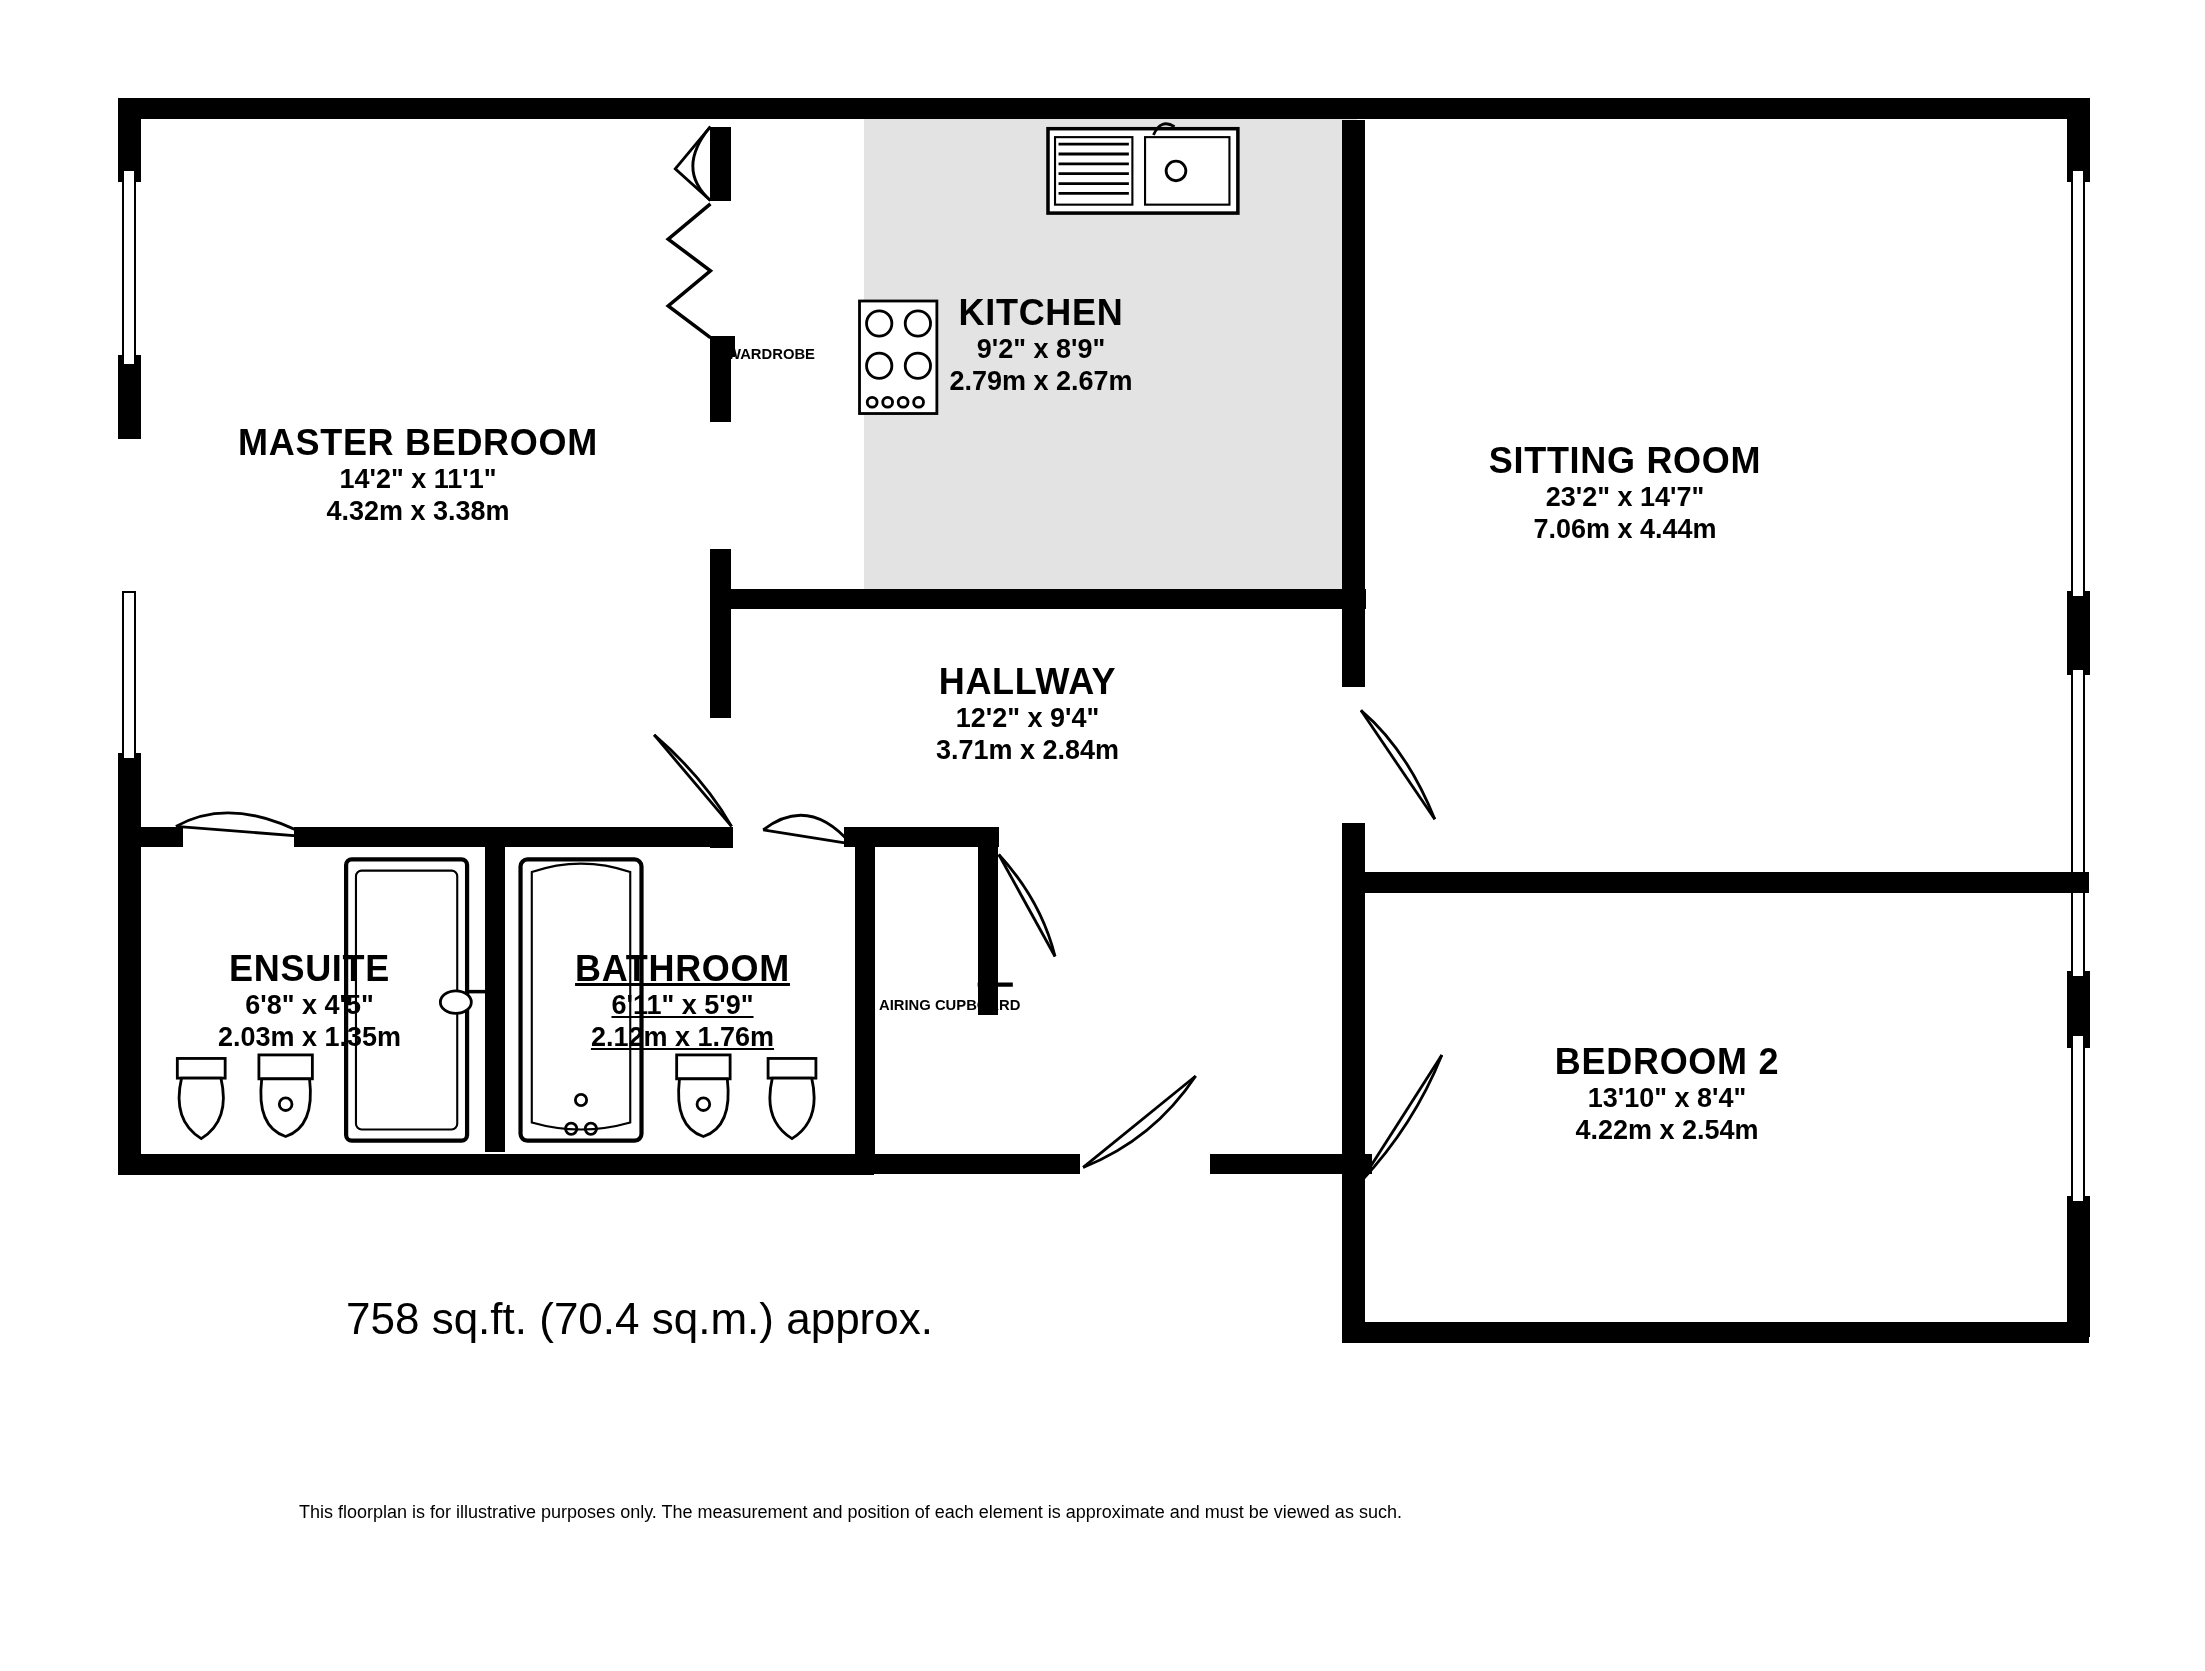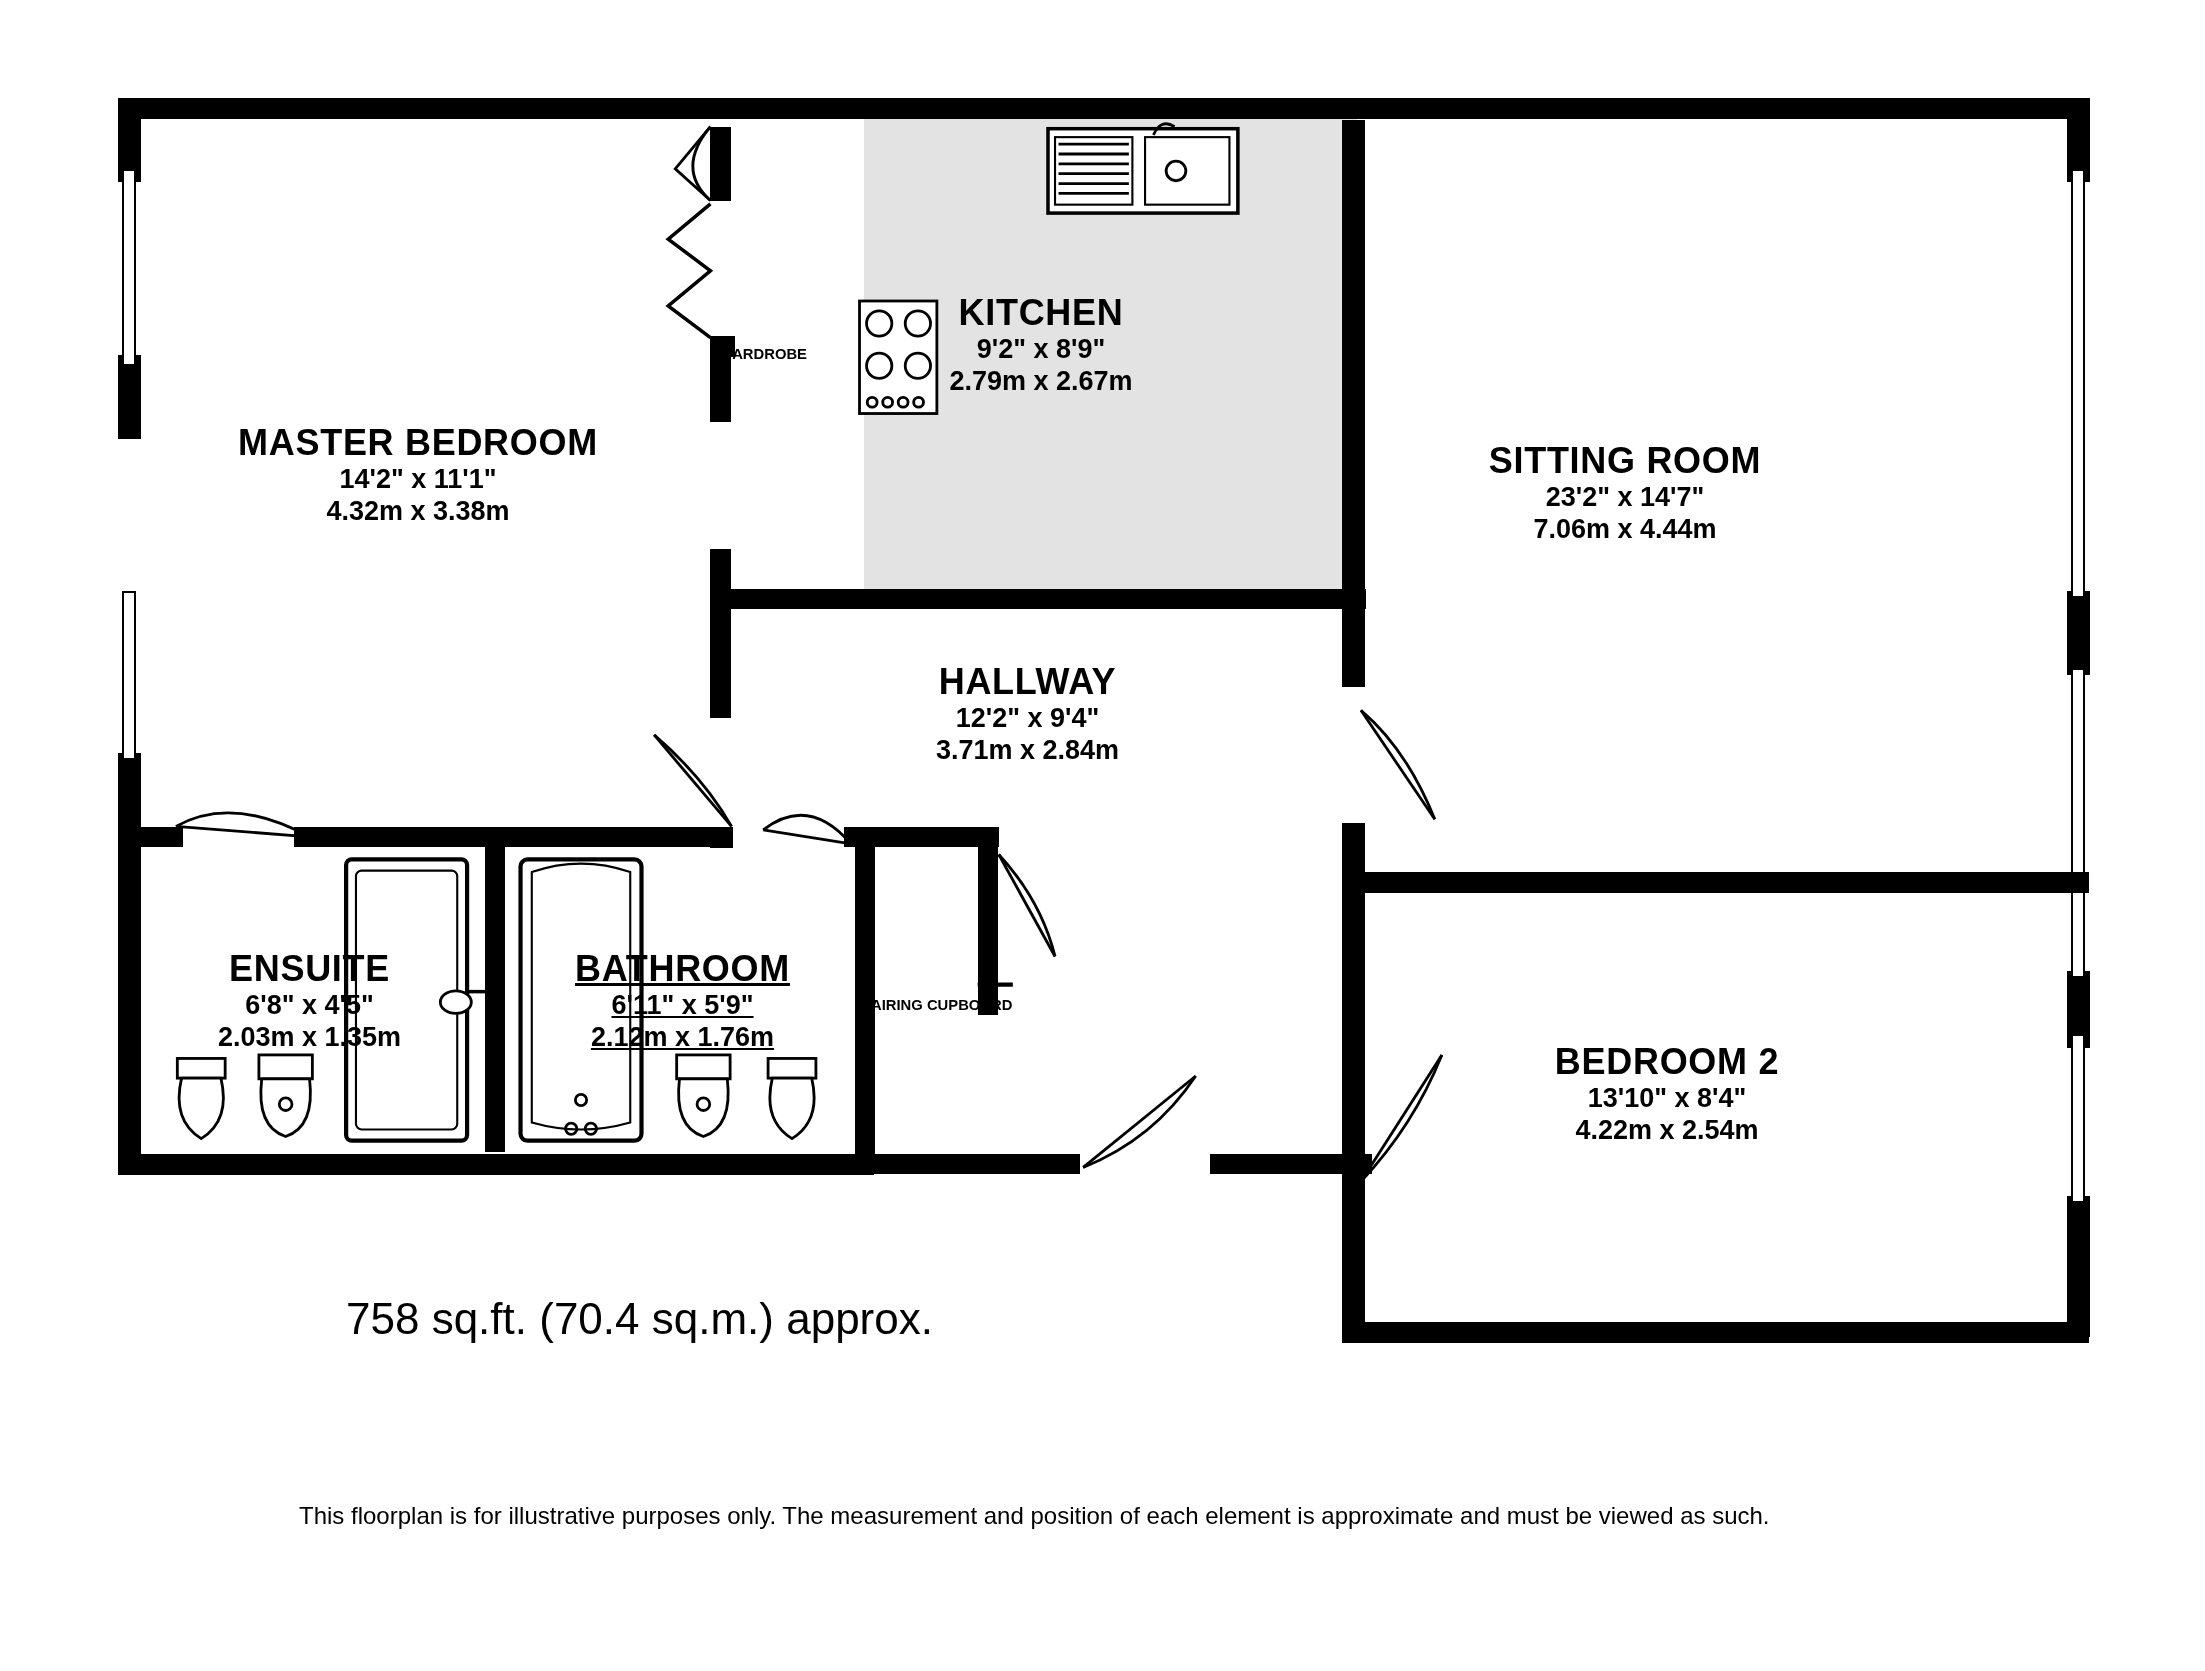--- a/index.html
+++ b/index.html
@@ -44,30 +44,31 @@
   }
   .label .nm { display: block; font-size: 36px; letter-spacing: 0.7px; }
   .label .d1 { display: block; font-size: 27px; }
   .label .d2 { display: block; font-size: 27px; }
   .small-label {
     position: absolute;
     font-weight: bold;
     font-size: 14.8px;
     color: #000000;
     white-space: nowrap;
+    margin-left: 8px;
   }
   .area {
     position: absolute;
     font-size: 44px;
     color: #000000;
     white-space: nowrap;
   }
   .disclaimer {
     position: absolute;
-    font-size: 24px;
+    font-size: 18px;
     color: #000000;
     white-space: nowrap;
   }
   svg.overlay {
     position: absolute;
     left: 0; top: 0;
     width: 2205px;
     height: 1671px;
     pointer-events: none;
   }

